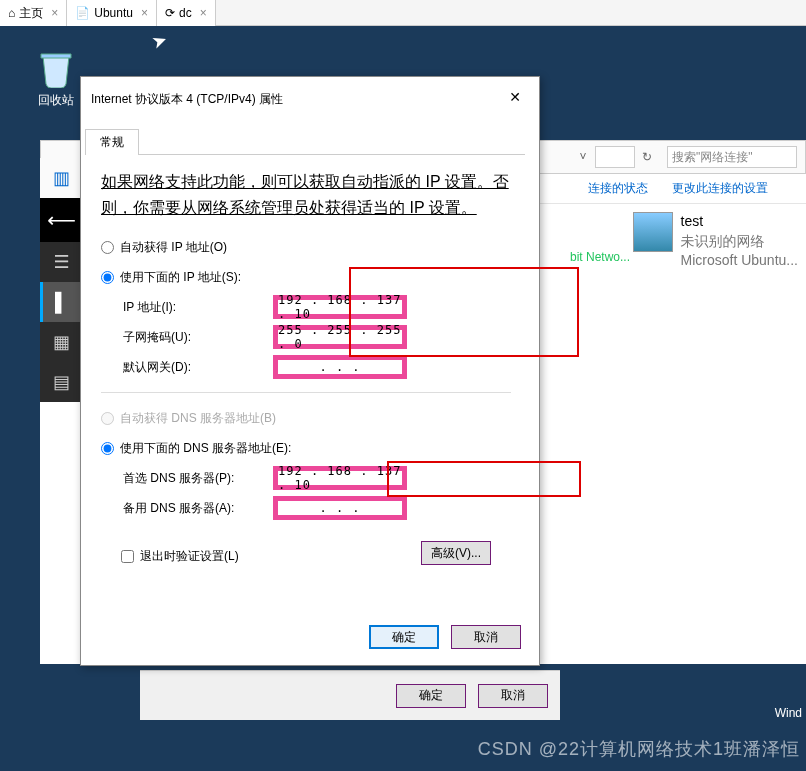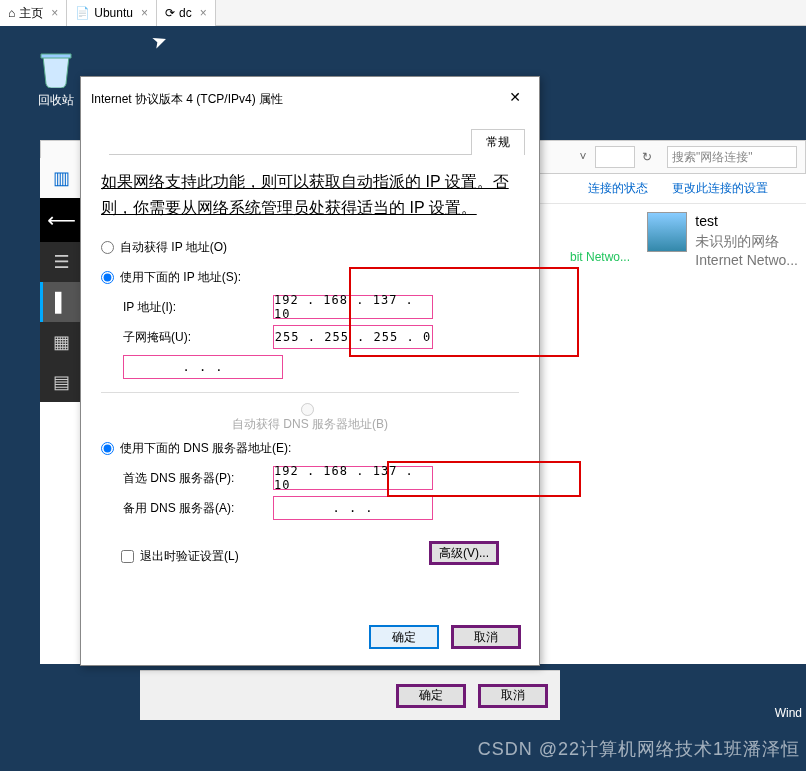--- a/index.html
+++ b/index.html
@@ -91,58 +91,58 @@
   .sidebar .sb.back { background: #000; color: #fff; height: 44px; font-size: 20px; }
   
   .bg-footer {
     position: absolute; left: 140px; width: 420px; top: 670px; height: 50px;
     background: #f0f0f0; border-top: 1px solid #ccc;
     display: flex; justify-content: flex-end; align-items: center; gap: 12px;
     padding-right: 12px;
   }
   .page-num { position: absolute; left: 150px; top: 680px; color: #555; font-size: 12px; background: #fff; padding: 2px 6px; border: 1px solid #ccc; }
   .btn {
-    min-width: 70px; height: 24px; border: 3px solid #701a75;
+    min-width: 70px; height: 24px; border: 1px solid #701a75;
     background: #e1e1e1; cursor: pointer; font-size: 12px;
     display: inline-flex; align-items: center; justify-content: center;
   }
   .btn.primary { border: 2px solid #0078d7; background: #e5f1fb; }
   
   .dialog {
     position: absolute; top: 76px; left: 80px;
     width: 460px; height: 590px;
     background: #fff; border: 1px solid #888;
     box-shadow: 2px 2px 8px rgba(0,0,0,0.3);
     display: flex; flex-direction: column;
   }
   .titlebar {
     display: flex; align-items: center; justify-content: space-between;
     padding: 12px 10px; font-size: 12px;
   }
   .close-x { width: 28px; height: 20px; text-align: center; font-size: 14px; cursor: pointer; }
-  .tabstrip { padding: 8px 14px 0 28px; text-align: right; }
+  .tabstrip { padding: 8px 14px 0 4px; }
   .dlg-tab { display: inline-block; border: 1px solid #ccc; border-bottom: none; padding: 4px 14px; background: #fff; font-size: 12px; }
   .tab-line { border-bottom: 1px solid #ccc; margin-top: -1px; }
   .desc { padding: 14px 20px 8px 20px; font-size: 16px; line-height: 1.6; text-decoration: underline; }
-  .form { padding: 4px 20px 0 20px; font-size: 12px; }
+  .form { padding: 4px 28px 0 20px; font-size: 12px; }
   .radio-row, .field-row { display: flex; align-items: center; height: 30px; }
   .field-row { padding-left: 22px; }
   .field-row label { width: 150px; }
   .radio { margin-right: 6px; }
   .ip-input {
-    width: 160px; height: 24px; border: 1px solid #ec4899;
+    width: 134px; height: 24px; border: 5px solid #ec4899;
     display: flex; align-items: center; justify-content: center;
     letter-spacing: 1px; font-family: Consolas, monospace; font-size: 12px;
     background: #fff;
   }
   .red-box { border: 2px solid #d00; position: absolute; pointer-events: none; }
   .red1 { top: 190px; left: 268px; width: 230px; height: 90px; }
   .red2 { top: 384px; left: 306px; width: 194px; height: 36px; }
   .separator { border-top: 1px solid #ddd; margin: 10px 0; }
-  .disabled { color: #aaa; flex-direction: column; }
+  .disabled { color: #aaa; }
   .check-row { display: flex; align-items: center; gap: 6px; padding: 18px 0 0 22px; }
   .adv-row { display: flex; justify-content: space-between; align-items: flex-end; padding: 18px 20px 0 20px; }
   .dlg-footer { margin-top: auto; padding: 14px 18px 16px; display: flex; justify-content: flex-end; gap: 12px; }
   
   .watermark { position: absolute; right: 6px; bottom: 10px; color: rgba(255,255,255,0.6); font-size: 18px; letter-spacing: 1px; }
   .wind { position: absolute; right: 4px; top: 706px; color: #fff; font-size: 12px; }
   .bit-net { position: absolute; top: 250px; left: 570px; color: #22c55e; font-size: 12px; }
 </style>
 </head>
 <body>
@@ -186,21 +186,21 @@
 <div class="bg-linkbar">
   <span>连接的状态</span>
   <span>更改此连接的设置</span>
 </div>
 <div class="bg-content">
   <div class="net-item">
     <div class="net-icon"></div>
     <div class="net-text">
       <div>test</div>
       <div class="sub">未识别的网络</div>
-      <div class="sub">Internet Netwo...</div>
+      <div class="sub">Microsoft Ubuntu...</div>
     </div>
   </div>
 </div>
 <div class="bit-net">bit Netwo...</div>
 
 <div class="sidebar">
   <div class="sb" style="background:#fafafa;color:#0066cc">▥</div>
   <div class="sb back">⟵</div>
   <div class="sb">☰</div>
   <div class="sb active">▌</div>
@@ -236,20 +236,21 @@
     </div>
     <div class="field-row">
       <label>IP 地址(I):</label>
       <div class="ip-input">192 . 168 . 137 . 10</div>
     </div>
     <div class="field-row">
       <label>子网掩码(U):</label>
       <div class="ip-input">255 . 255 . 255 . 0</div>
     </div>
     <div class="field-row">
+      <label>默认网关(D):</label>
       <div class="ip-input"> .       .       . </div>
     </div>
 
     <div class="separator"></div>
 
     <div class="radio-row disabled">
       <input type="radio" class="radio" disabled="" style="">
       <span>自动获得 DNS 服务器地址(B)</span>
     </div>
     <div class="radio-row">

